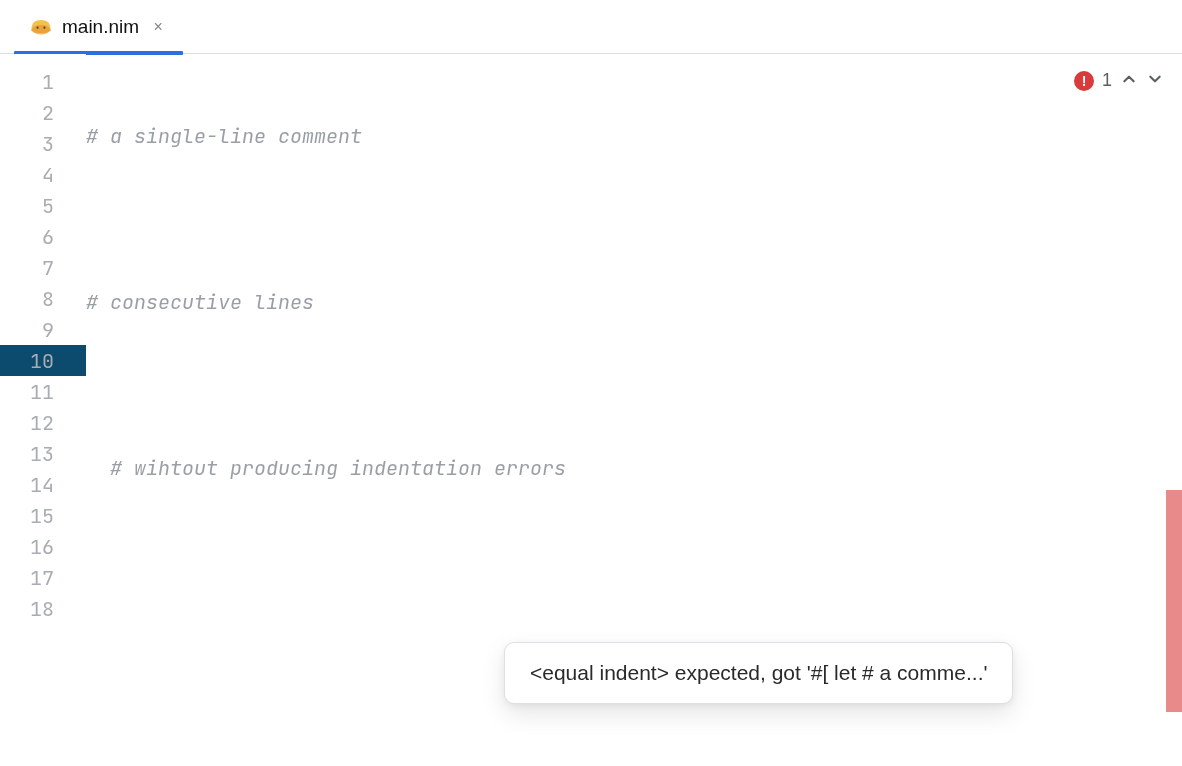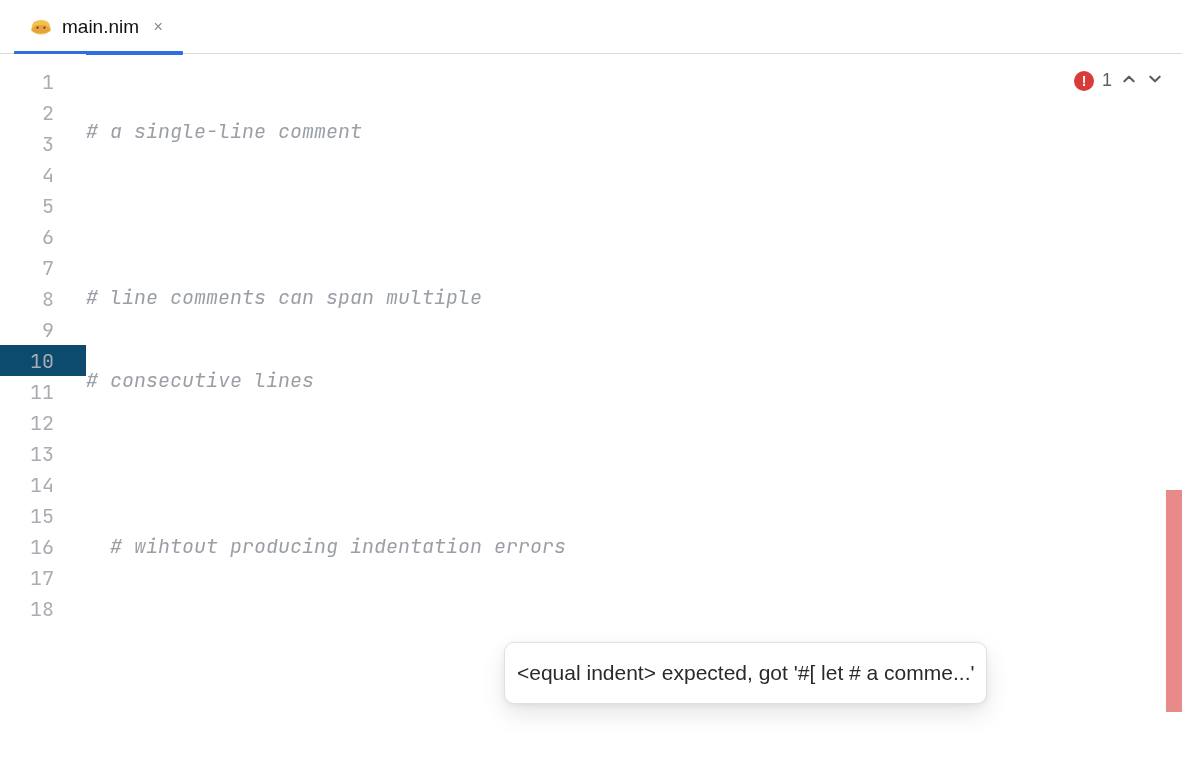--- a/index.html
+++ b/index.html
@@ -79,21 +79,21 @@
     flex: 1;
     padding-top: 12px;
     font-family: "JetBrains Mono", "SFMono-Regular", "Menlo", "Consolas", monospace;
     font-size: 20px;
     white-space: pre;
     position: relative;
   }
   .line {
     height: 31px;
     display: flex;
-    align-items: flex-start;
+    align-items: flex-end;
     position: relative;
   }
   .tok-comment { color: #9a9fa6; font-style: italic; }
 
   
   .error-widget {
     position: absolute;
     right: 18px;
     top: 70px;
     display: flex;
@@ -123,21 +123,21 @@
 
   
   .tooltip {
     position: absolute;
     left: 504px;
     top: 642px;
     background: #ffffff;
     border: 1px solid #e0e0e4;
     border-radius: 10px;
     box-shadow: 0 10px 24px rgba(0,0,0,0.10), 0 2px 6px rgba(0,0,0,0.06);
-    padding: 18px 12px;
+    padding: 18px 25px;
     font-size: 21px;
     color: #2a2a2a;
     white-space: nowrap;
     z-index: 10;
   }
 
   
   .error-stripe {
     position: absolute;
     right: 0;
@@ -197,21 +197,20 @@
     <div class="ln">14</div>
     <div class="ln">15</div>
     <div class="ln">16</div>
     <div class="ln">17</div>
     <div class="ln">18</div>
   </div>
 
   <div class="code">
     <div class="line"><span class="tok-comment"># a single-line comment</span></div>
     <div class="line"><span></span></div>
-    <div class="line"><span class="tok-comment"># line comments can span multiple</span></div>
     <div class="line"><span class="tok-comment"># consecutive lines</span></div>
     <div class="line"><span></span></div>
     <div class="line"><span class="tok-comment">  # wihtout producing indentation errors</span></div>
     <div class="line"><span></span></div>
     
     
     
     
     
     

